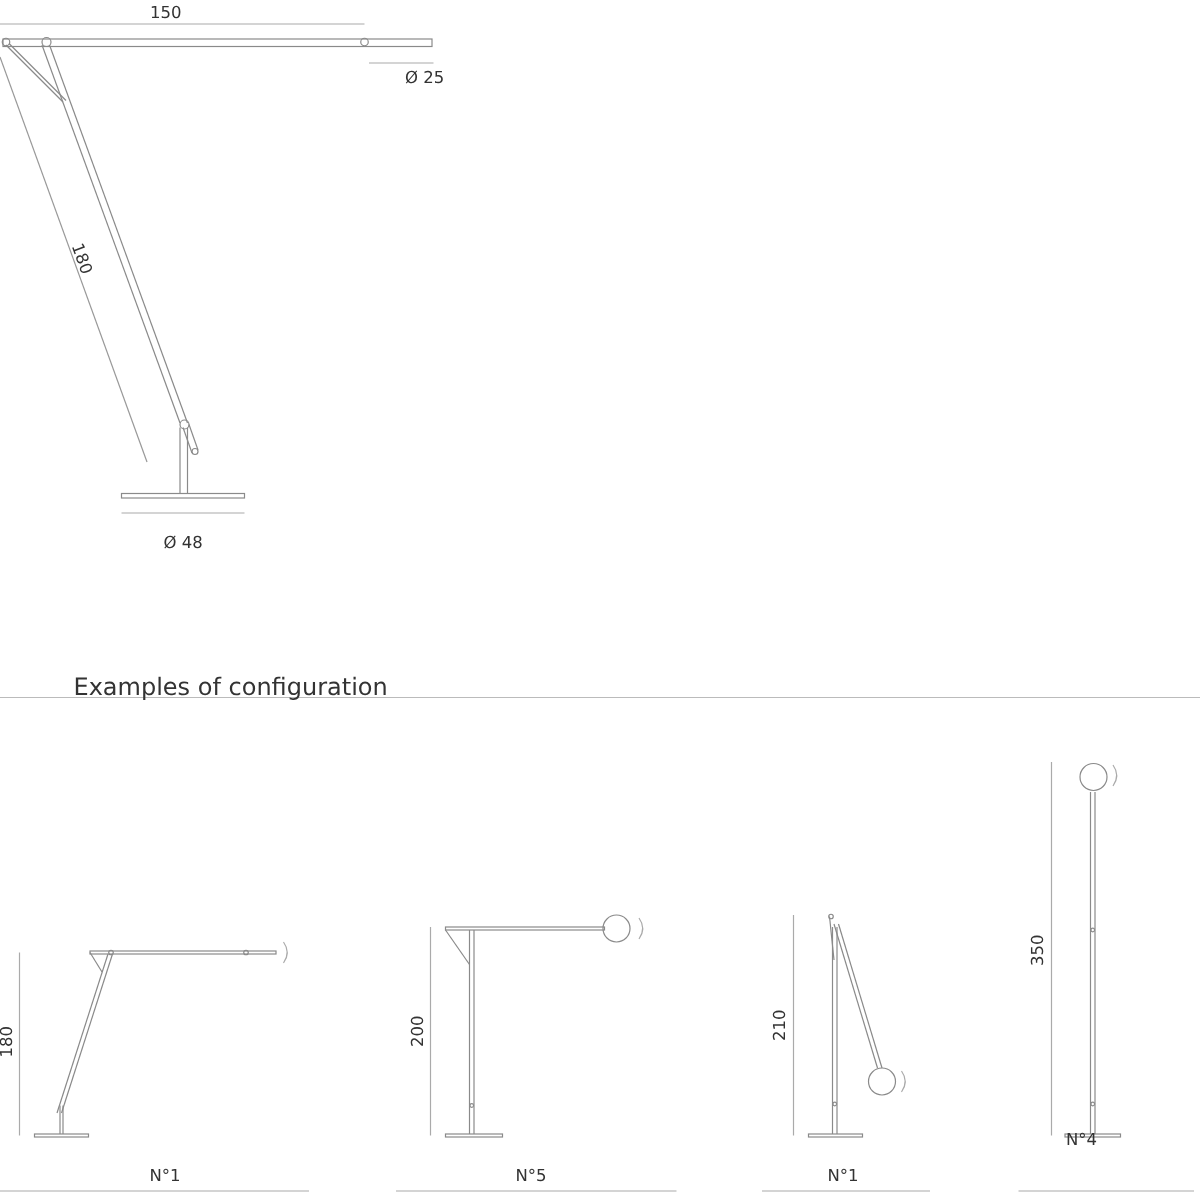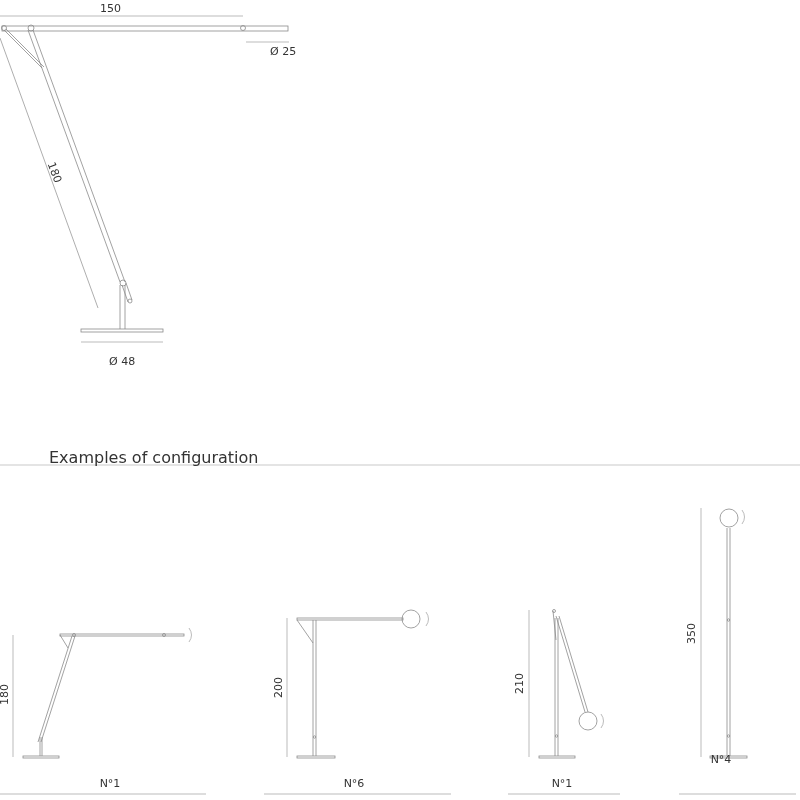--- a/index.html
+++ b/index.html
@@ -103,15 +103,15 @@
 <div class="lbl" style="left:109px; top:355px;">Ø 48</div>
 
 <div class="section-title">Examples of configuration</div>
 
 <div class="lbl rot" style="left:-6px; top:688px;">180</div>
 <div class="lbl rot" style="left:268px; top:681px;">200</div>
 <div class="lbl rot" style="left:509px; top:677px;">210</div>
 <div class="lbl rot" style="left:681px; top:627px;">350</div>
 
 <div class="cfg-label" style="left:104px; top:777px; width:40px; margin-left:-14px;">N°1</div>
-<div class="cfg-label" style="left:348px; top:777px; width:40px; margin-left:-14px;">N°6</div>
+<div class="cfg-label" style="left:348px; top:777px; width:40px; margin-left:-14px;">N°5</div>
 <div class="cfg-label" style="left:556px; top:777px; width:40px; margin-left:-14px;">N°1</div>
 <div class="cfg-label" style="left:715px; top:753px; width:40px; margin-left:-14px;">N°4</div>
 
 </body></html>

